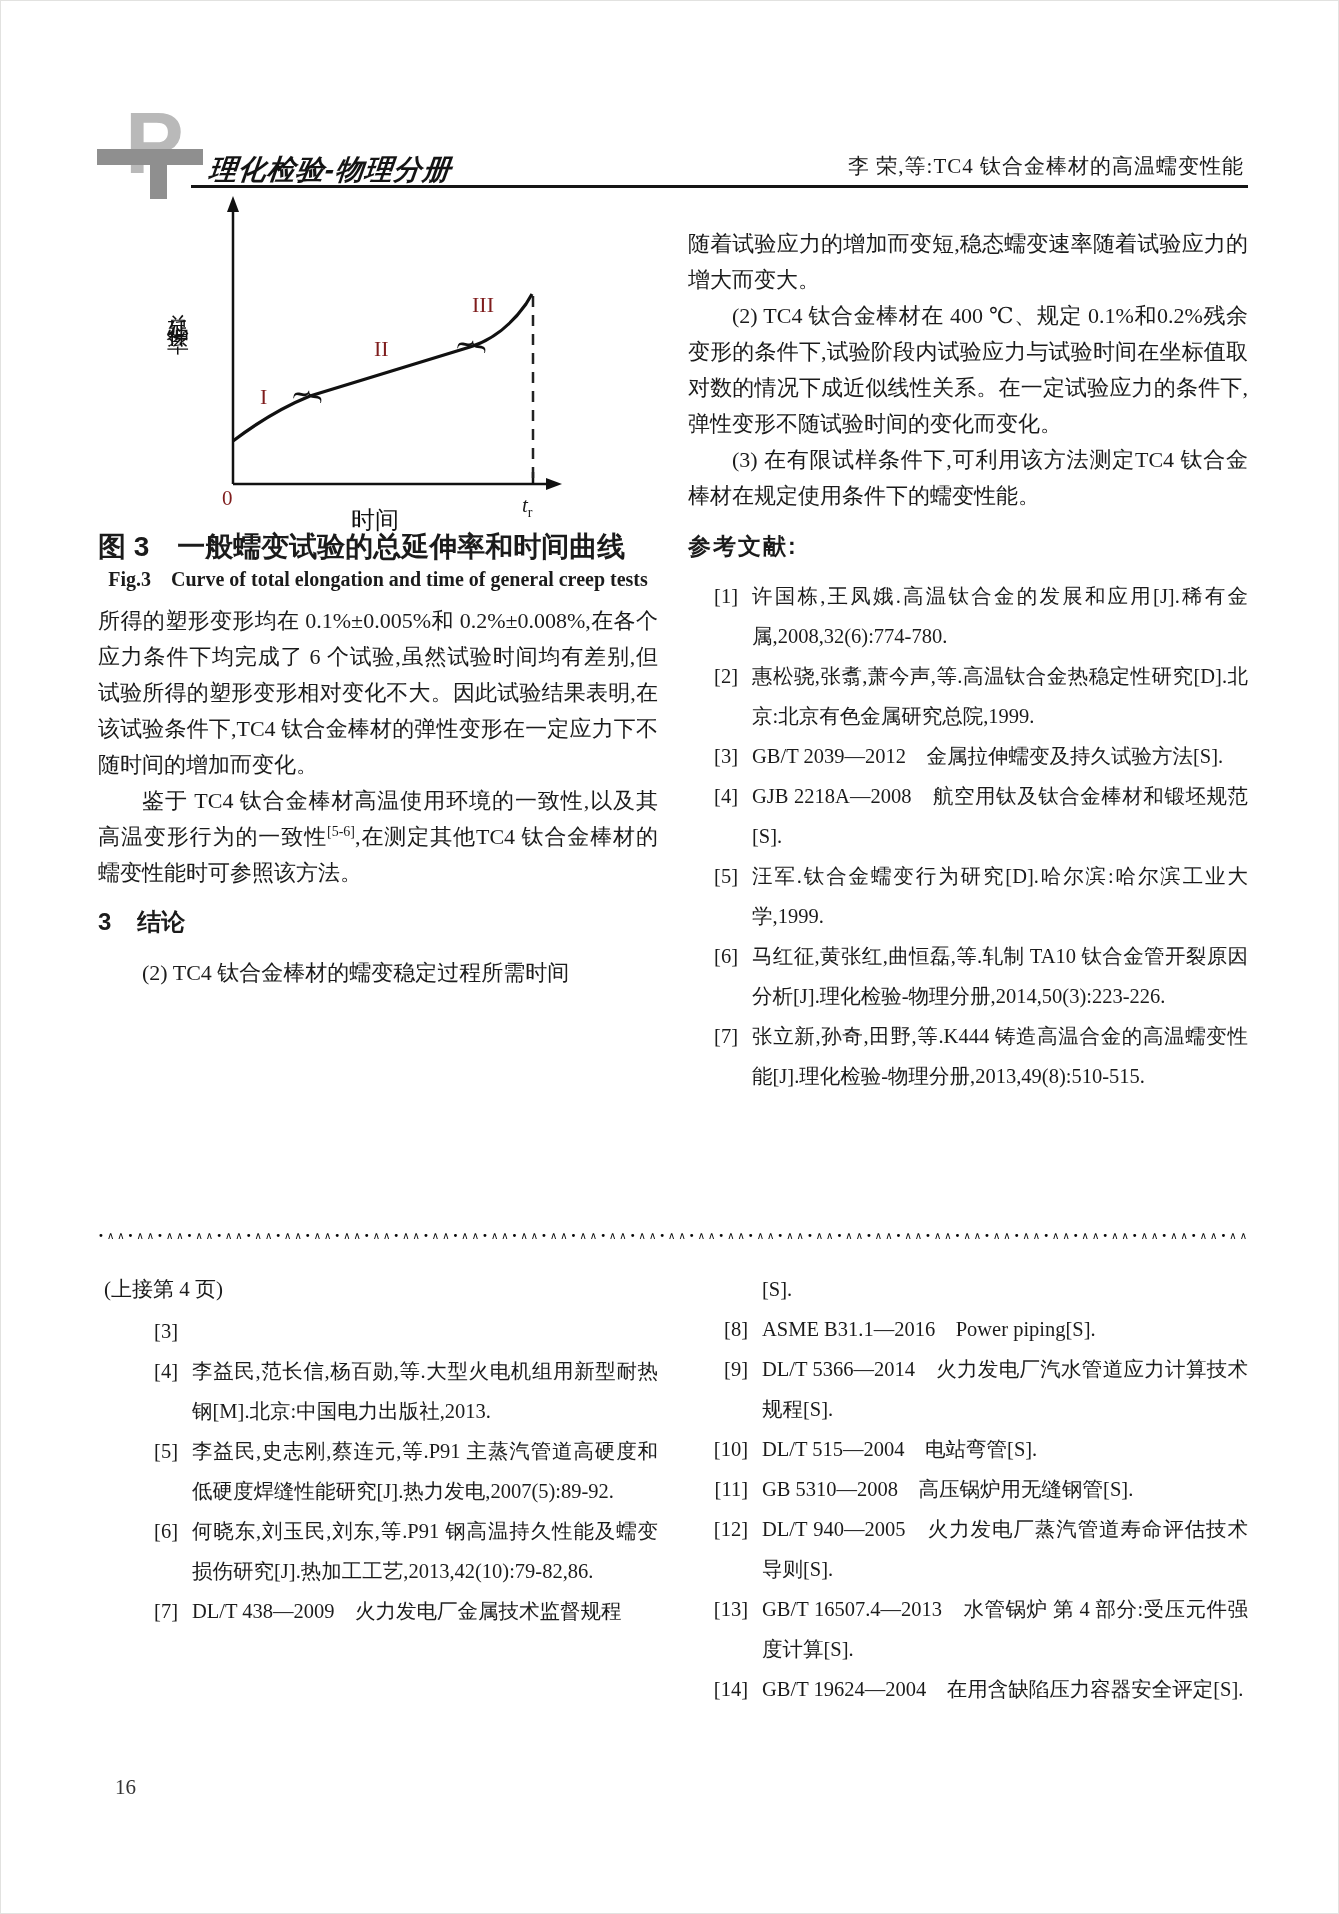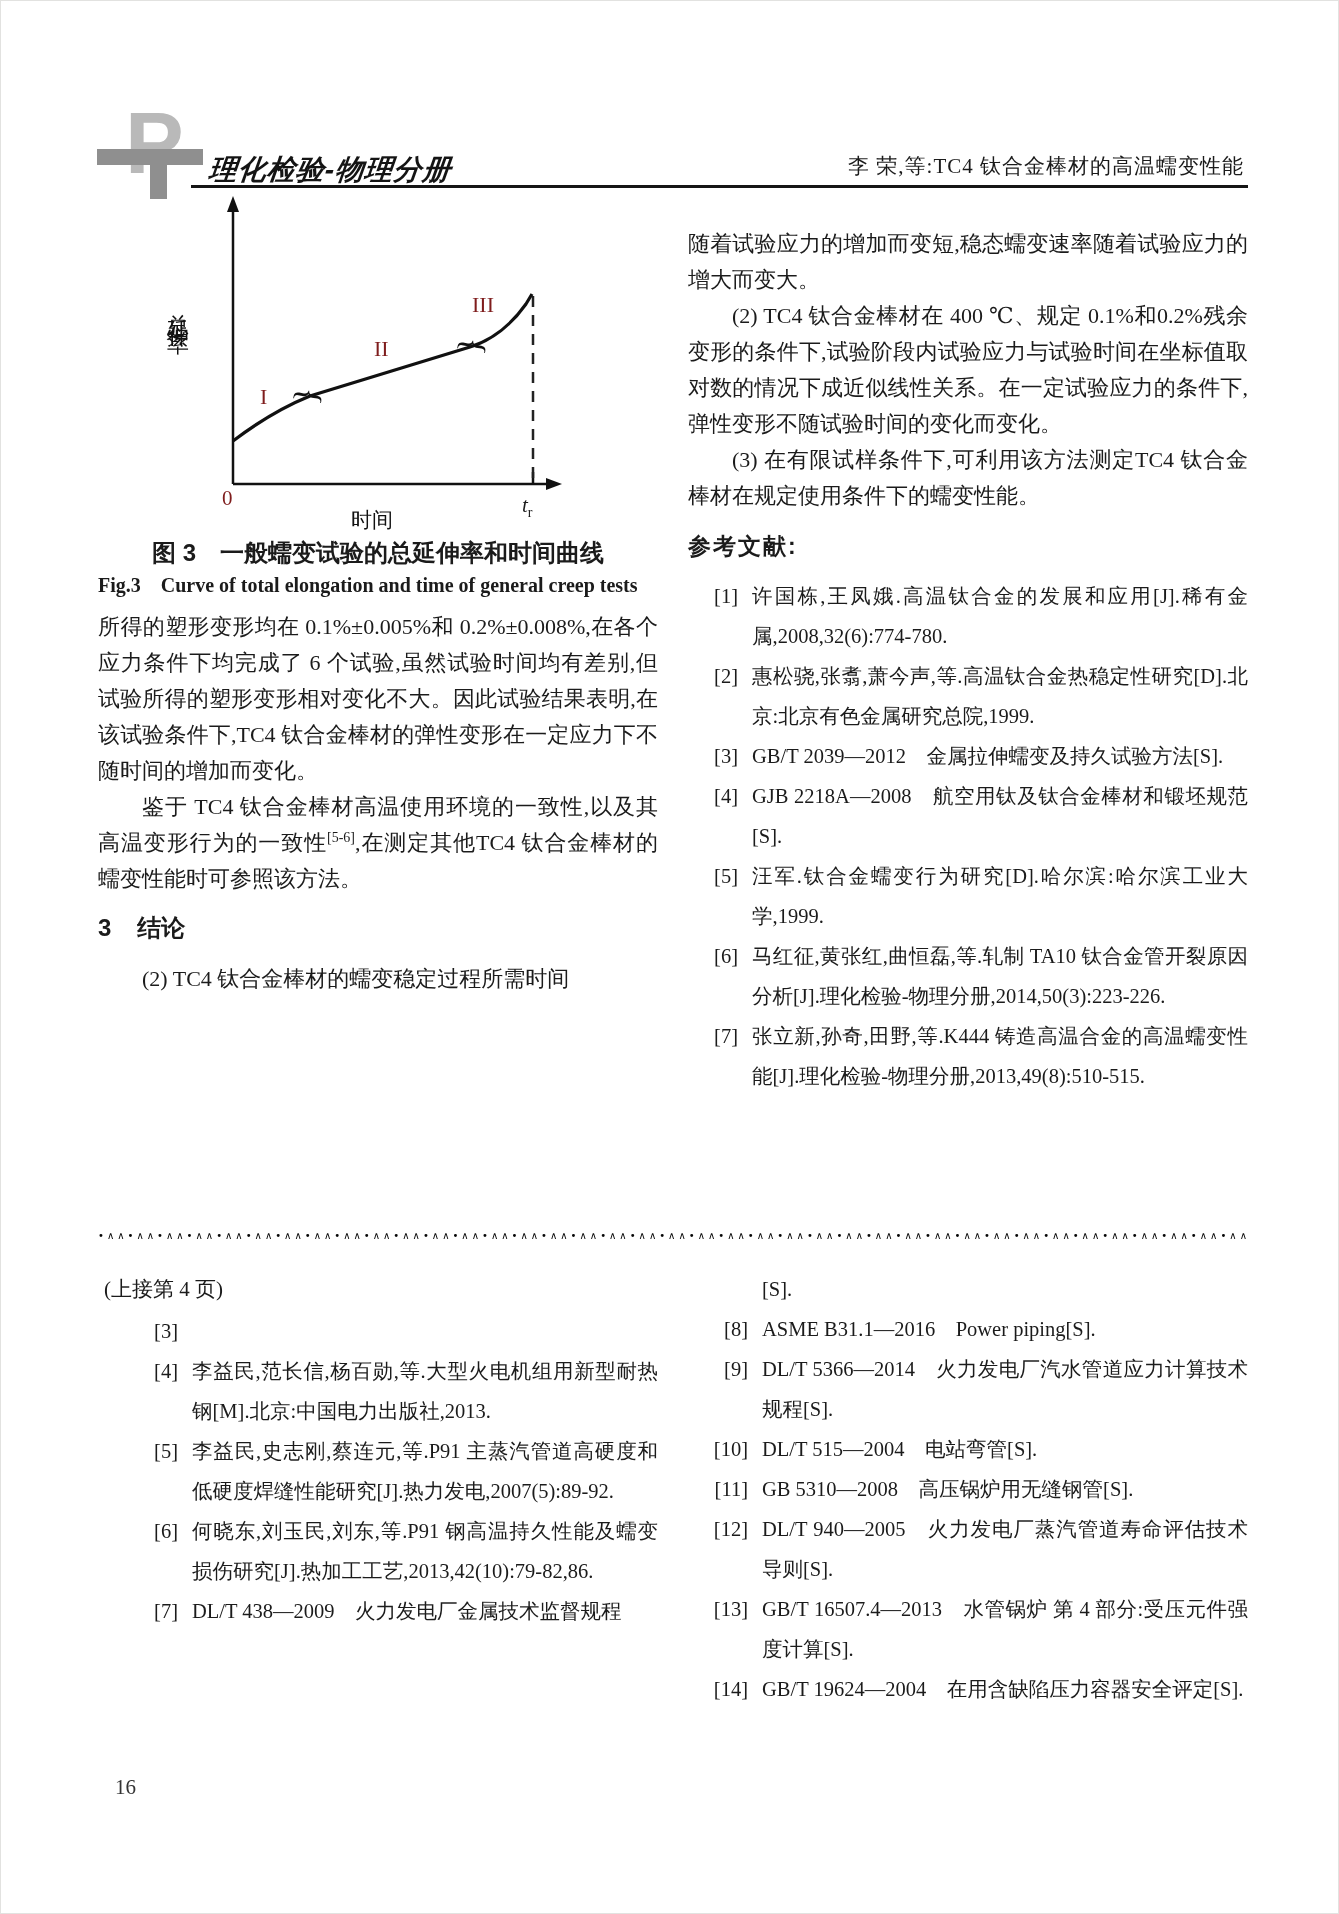--- a/index.html
+++ b/index.html
@@ -44,32 +44,32 @@
   .sup{font-size:14px;vertical-align:super;line-height:0;}
   
   .fig{position:relative;width:560px;height:335px;}
   .fig svg{position:absolute;left:0;top:0;}
   .fig-label{position:absolute;font-size:22px;line-height:22px;color:#7f1d1d;}
   .fig-ylabel{
     position:absolute;left:62px;top:100px;
     writing-mode:vertical-rl;text-orientation:upright;
     font-size:22px;letter-spacing:6px;color:#111;
   }
-  .fig-xlabel{position:absolute;left:253px;top:306px;font-size:21px;color:#111;}
+  .fig-xlabel{position:absolute;left:253px;top:306px;font-size:24px;color:#111;}
   .fig-origin{position:absolute;left:124px;top:291px;font-size:21px;}
   .fig-tr{position:absolute;left:424px;top:291px;font-size:21px;}
   .fig-tr i{font-family:"Liberation Serif","DejaVu Serif",serif;}
   .fig-tr sub{font-size:14px;}
   .stage{font-family:"Liberation Serif","DejaVu Serif",serif;}
   .stage-1{left:162px;top:190px;}
   .stage-2{left:276px;top:142px;}
   .stage-3{left:374px;top:98px;}
-  .fig-cap-cn{margin-top:6px;text-align:center;font-weight:bold;font-size:24px;line-height:32px;text-indent:0;
+  .fig-cap-cn{font-weight:bold;font-size:28px;line-height:32px;text-indent:0;
     font-family:"Liberation Sans","DejaVu Sans",sans-serif;}
-  .fig-cap-en{font-weight:bold;font-size:20px;line-height:32px;text-indent:0;margin-bottom:8px;}
+  .fig-cap-en{text-align:center;font-weight:bold;font-size:20px;line-height:32px;text-indent:0;margin-bottom:8px;}
   
   .sec-h{
     margin:14px 0 16px 0;
     font-family:"Liberation Sans","DejaVu Sans",sans-serif;
     font-weight:bold;font-size:24px;line-height:34px;text-indent:0;
   }
   .sec-h .sec-no{margin-right:26px;}
   
   .refs-heading{
     margin:14px 0 12px 0;

